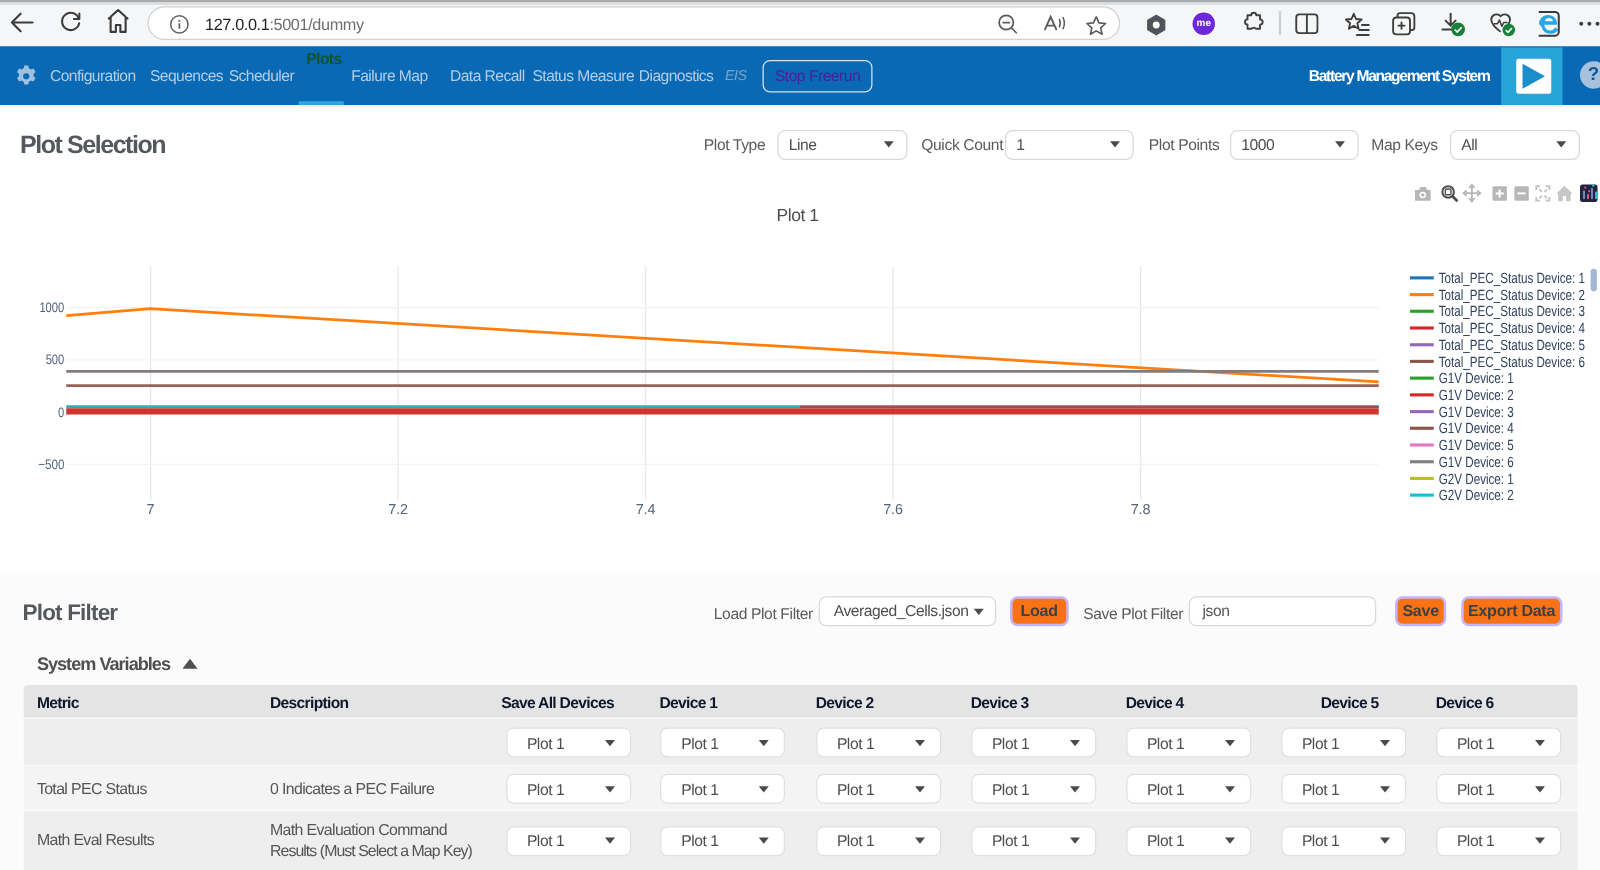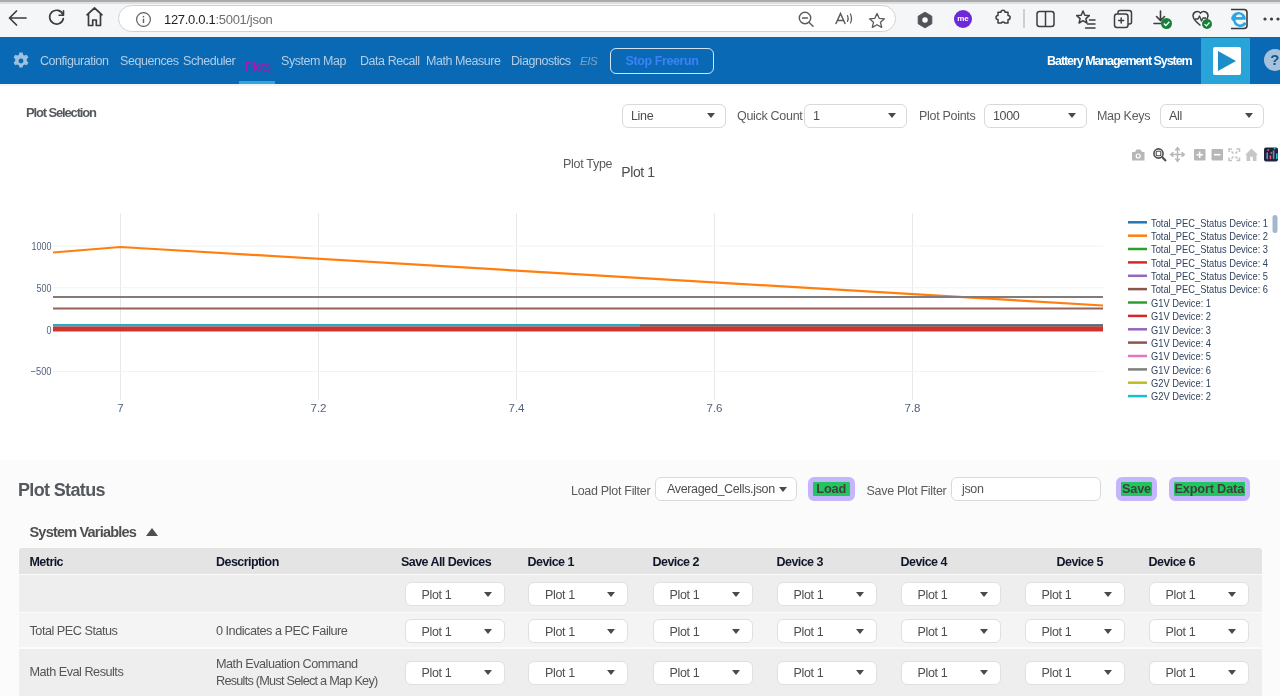--- a/index.html
+++ b/index.html
@@ -2,21 +2,21 @@
 <html><head><meta charset="utf-8">
 <style>
 *{margin:0;padding:0;box-sizing:border-box;}
 html,body{width:1280px;height:696px;overflow:hidden;}
 body{font-family:"Liberation Sans",sans-serif;background:#fff;position:relative;}
 .abs{position:absolute;}
 .lbl{position:absolute;font-size:12.5px;letter-spacing:-0.3px;color:#5b5b5b;white-space:nowrap;}
 .ddbox{position:absolute;background:#fff;border:1px solid #d9d9d9;border-radius:6px;}
 .ddtext{position:absolute;font-size:12.5px;letter-spacing:-0.35px;color:#4e4e4e;white-space:nowrap;}
 .caret{position:absolute;width:0;height:0;border-left:4.5px solid transparent;border-right:4.5px solid transparent;border-top:5.5px solid #4a4a4a;}
-.btn{position:absolute;background:#22c55e;border:5px solid #c4b5fd;border-radius:6px;font-size:12.8px;letter-spacing:-0.2px;font-weight:bold;color:#3f3f3f;display:flex;align-items:center;justify-content:center;}
+.btn{position:absolute;background:#f97316;border:2px solid #c4b5fd;border-radius:6px;font-size:12.8px;letter-spacing:-0.2px;font-weight:bold;color:#3f3f3f;display:flex;align-items:center;justify-content:center;}
 .navlink{position:absolute;font-size:12.5px;letter-spacing:-0.45px;color:#b3cde6;white-space:nowrap;}
 .hdrcell{position:absolute;font-size:12.5px;letter-spacing:-0.55px;font-weight:bold;color:#0f172a;white-space:nowrap;}
 .cell{position:absolute;font-size:12.7px;letter-spacing:-0.5px;color:#555;white-space:nowrap;}
 </style></head>
 <body>
 
 <div class="abs" style="left:0;top:0;width:1280px;height:38px;background:#f5f6f7;"></div>
 <div class="abs" style="left:0;top:0;width:1280px;height:2px;background:#a9abad;"></div>
 <div class="abs" style="left:0;top:2px;width:1280px;height:1.5px;background:#dddfe1;"></div>
 <svg class="abs" style="left:0;top:0;" width="110" height="37" viewBox="0 0 110 37">
@@ -28,21 +28,21 @@
       </g>
 <path d="M87 14.8 L94.5 8 L102 14.8 M88.5 13.5 V25.5 H92.7 V20 H96.3 V25.5 H100.5 V13.5"></path>
 </g>
   </svg>
 <div class="abs" style="left:117.5px;top:5px;width:778px;height:27px;background:#fff;border:1px solid #d2d2d2;border-radius:13.5px;"></div>
 <svg class="abs" style="left:136px;top:11.5px;" width="16" height="16" viewBox="0 0 16 16">
 <circle cx="7.5" cy="7.5" r="6.9" fill="none" stroke="#606060" stroke-width="1.2"></circle>
 <rect x="6.8" y="6.7" width="1.4" height="4.3" fill="#606060"></rect>
     <rect x="6.8" y="3.9" width="1.4" height="1.5" fill="#606060"></rect>
   </svg>
-<div class="abs" style="left:164px;top:12px;font-size:13px;letter-spacing:-0.3px;color:#1f1f1f;white-space:nowrap;">127.0.0.1<span style="color:#6e6e6e;">:5001/json</span></div>
+<div class="abs" style="left:164px;top:12px;font-size:13px;letter-spacing:-0.3px;color:#1f1f1f;white-space:nowrap;">127.0.0.1<span style="color:#6e6e6e;">:5001/dummy</span></div>
 <svg class="abs" style="left:796px;top:9px;" width="100" height="20" viewBox="0 0 100 20">
 <g stroke="#5a5a5a" stroke-width="1.4" fill="none" stroke-linecap="round">
 <circle cx="9" cy="9" r="5.7"></circle>
       <path d="M13.2 13.4 L17 17.2 M6.5 9 H11.5"></path>
 <path d="M40 14.5 L44.5 4.5 L49 14.5 M41.5 11.5 H47.5" stroke-width="1.5"></path>
 <path d="M51.5 6.5 a7 7 0 0 1 0 6 M54.4 5 a10 10 0 0 1 0 9" stroke-width="1.2"></path>
 <path d="M81 4.5 L83.2 9.3 L88.5 9.8 L84.5 13.3 L85.7 18.4 L81 15.7 L76.3 18.4 L77.5 13.3 L73.5 9.8 L78.8 9.3 Z" stroke-width="1.3" stroke-linejoin="round"></path>
 </g>
   </svg>
 <svg class="abs" style="left:916px;top:10.5px;" width="18" height="18" viewBox="0 0 19 19">
@@ -99,35 +99,35 @@
   </svg>
 <div class="abs" style="left:0;top:37px;width:1280px;height:47px;background:#0a69b4;"></div>
 <div class="abs" style="left:0;top:84px;width:1280px;height:2px;background:#f3f4f5;"></div>
 <svg class="abs" style="left:11.5px;top:51.5px;" width="18" height="18" viewBox="0 0 19 19">
 <path fill="#9dc1de" d="M7.8 0.5 h3.4 l0.5 2.3 a7 7 0 0 1 1.7 1 l2.2-0.8 1.7 2.9 -1.7 1.6 a7 7 0 0 1 0 1.9 l1.7 1.6 -1.7 2.9 -2.2-0.8 a7 7 0 0 1 -1.7 1 l-0.5 2.3 H7.8 l-0.5-2.3 a7 7 0 0 1 -1.7-1 l-2.2 0.8 -1.7-2.9 1.7-1.6 a7 7 0 0 1 0-1.9 L1.7 5.9 3.4 3 l2.2 0.8 a7 7 0 0 1 1.7-1 Z"></path>
 <circle cx="9.5" cy="9.5" r="2.6" fill="#0a69b4"></circle>
   </svg>
 <div class="navlink" style="left:40px;top:54px;">Configuration</div>
 <div class="navlink" style="left:120px;top:54px;">Sequences</div>
 <div class="navlink" style="left:183px;top:54px;">Scheduler</div>
-<div class="navlink" style="left:281px;top:54px;">System Map</div>
+<div class="navlink" style="left:281px;top:54px;">Failure Map</div>
 <div class="navlink" style="left:360px;top:54px;">Data Recall</div>
-<div class="navlink" style="left:426px;top:54px;">Math Measure</div>
+<div class="navlink" style="left:426px;top:54px;">Status Measure</div>
 <div class="navlink" style="left:511px;top:54px;">Diagnostics</div>
-<div class="navlink" style="left:245px;top:60px;color:#a21caf;font-weight:normal;">Plots</div>
+<div class="navlink" style="left:245px;top:40px;color:#14532d;font-weight:bold;">Plots</div>
 <div class="navlink" style="left:580px;top:54.5px;font-size:11.5px;color:rgba(226,222,216,0.5);font-style:italic;">EIS</div>
 <div class="abs" style="left:239px;top:81px;width:36px;height:3px;background:#2ea7dd;"></div>
-<div class="abs" style="left:610px;top:48px;width:104px;height:25.5px;border:1.5px solid rgba(255,255,255,0.82);border-radius:6px;color:#3b82f6;font-size:12.5px;letter-spacing:-0.4px;font-weight:bold;display:flex;align-items:center;justify-content:center;">Stop Freerun</div>
+<div class="abs" style="left:610px;top:48px;width:88px;height:25.5px;border:1.5px solid rgba(255,255,255,0.82);border-radius:6px;color:#4c1d95;font-size:12.5px;letter-spacing:-0.4px;font-weight:normal;display:flex;align-items:center;justify-content:center;">Stop Freerun</div>
 <div class="abs" style="left:1047px;top:54px;font-size:12.5px;letter-spacing:-1.05px;font-weight:600;color:#fff;white-space:nowrap;">Battery Management System</div>
 <div class="abs" style="left:1201px;top:38px;width:49px;height:46px;background:#28a4d9;"></div>
 <div class="abs" style="left:1212.5px;top:47px;width:28px;height:28px;background:#fff;border-radius:2px;"></div>
 <div class="abs" style="left:1217.5px;top:50.5px;width:0;height:0;border-top:10.5px solid transparent;border-bottom:10.5px solid transparent;border-left:18px solid #1b8ec9;"></div>
 <div class="abs" style="left:1263.5px;top:48.5px;width:22.5px;height:22.5px;border-radius:50%;background:#a6c1dc;color:#11568f;font-weight:bold;font-size:15px;text-align:center;line-height:22.5px;">?</div>
-<div class="abs" style="left:16px;top:105px;font-size:13px;letter-spacing:-1.15px;font-weight:600;color:#55595e;margin-left:10px;">Plot Selection</div>
-<div class="lbl" style="left:563px;top:109px;margin-top:48px;">Plot Type</div>
+<div class="abs" style="left:16px;top:105px;font-size:20px;letter-spacing:-1.15px;font-weight:600;color:#55595e;">Plot Selection</div>
+<div class="lbl" style="left:563px;top:109px;">Plot Type</div>
 <div class="ddbox" style="left:622px;top:103.5px;width:104px;height:24px;"></div>
 <div class="ddtext" style="left:631px;top:109px;">Line</div>
 <div class="caret" style="left:707px;top:113px;"></div>
 <div class="lbl" style="left:737px;top:109px;">Quick Count</div>
 <div class="ddbox" style="left:804px;top:103.5px;width:103px;height:24px;"></div>
 <div class="ddtext" style="left:813px;top:109px;">1</div>
 <div class="caret" style="left:888px;top:113px;"></div>
 <div class="lbl" style="left:919px;top:109px;">Plot Points</div>
 <div class="ddbox" style="left:984px;top:103.5px;width:103px;height:24px;"></div>
 <div class="ddtext" style="left:993px;top:109px;">1000</div>
@@ -216,21 +216,21 @@
 <text x="1151" y="220.2" font-size="11.8" fill="#30425f" textLength="60" lengthAdjust="spacingAndGlyphs" font-family="Liberation Sans,sans-serif">G1V Device: 5</text>
 <line x1="1128" y1="229.4" x2="1147" y2="229.4" stroke="#7f7f7f" stroke-width="2.5"></line>
 <text x="1151" y="233.6" font-size="11.8" fill="#30425f" textLength="60" lengthAdjust="spacingAndGlyphs" font-family="Liberation Sans,sans-serif">G1V Device: 6</text>
 <line x1="1128" y1="242.7" x2="1147" y2="242.7" stroke="#bcbd22" stroke-width="2.5"></line>
 <text x="1151" y="246.9" font-size="11.8" fill="#30425f" textLength="60" lengthAdjust="spacingAndGlyphs" font-family="Liberation Sans,sans-serif">G2V Device: 1</text>
 <line x1="1128" y1="256.1" x2="1147" y2="256.1" stroke="#17becf" stroke-width="2.5"></line>
 <text x="1151" y="260.3" font-size="11.8" fill="#30425f" textLength="60" lengthAdjust="spacingAndGlyphs" font-family="Liberation Sans,sans-serif">G2V Device: 2</text>
 <rect x="1272.5" y="75" width="5" height="18" rx="2.5" fill="#a3b8d0"></rect>
 </svg>
 <div class="abs" style="left:0;top:460px;width:1280px;height:236px;background:#fbfbfb;"></div>
-<div class="abs" style="left:18px;top:480px;font-size:18px;letter-spacing:-0.65px;font-weight:600;color:#55595e;">Plot Status</div>
+<div class="abs" style="left:18px;top:480px;font-size:18px;letter-spacing:-0.65px;font-weight:600;color:#55595e;">Plot Filter</div>
 <div class="lbl" style="left:571px;top:483.5px;">Load Plot Filter</div>
 <div class="ddbox" style="left:655px;top:476.5px;width:142px;height:24.5px;"></div>
 <div class="ddtext" style="left:667px;top:482px;">Averaged_Cells.json</div>
 <div class="caret" style="left:779px;top:486.5px;"></div>
 <div class="btn" style="left:807.5px;top:476.5px;width:47.5px;height:24.5px;">Load</div>
 <div class="lbl" style="left:866.5px;top:483.5px;">Save Plot Filter</div>
 <div class="ddbox" style="left:950.5px;top:476.5px;width:150px;height:24.5px;"></div>
 <div class="ddtext" style="left:962px;top:482px;color:#555;">json</div>
 <div class="btn" style="left:1116px;top:476.5px;width:41px;height:24.5px;">Save</div>
 <div class="btn" style="left:1168.5px;top:476.5px;width:81.5px;height:24.5px;">Export Data</div>

